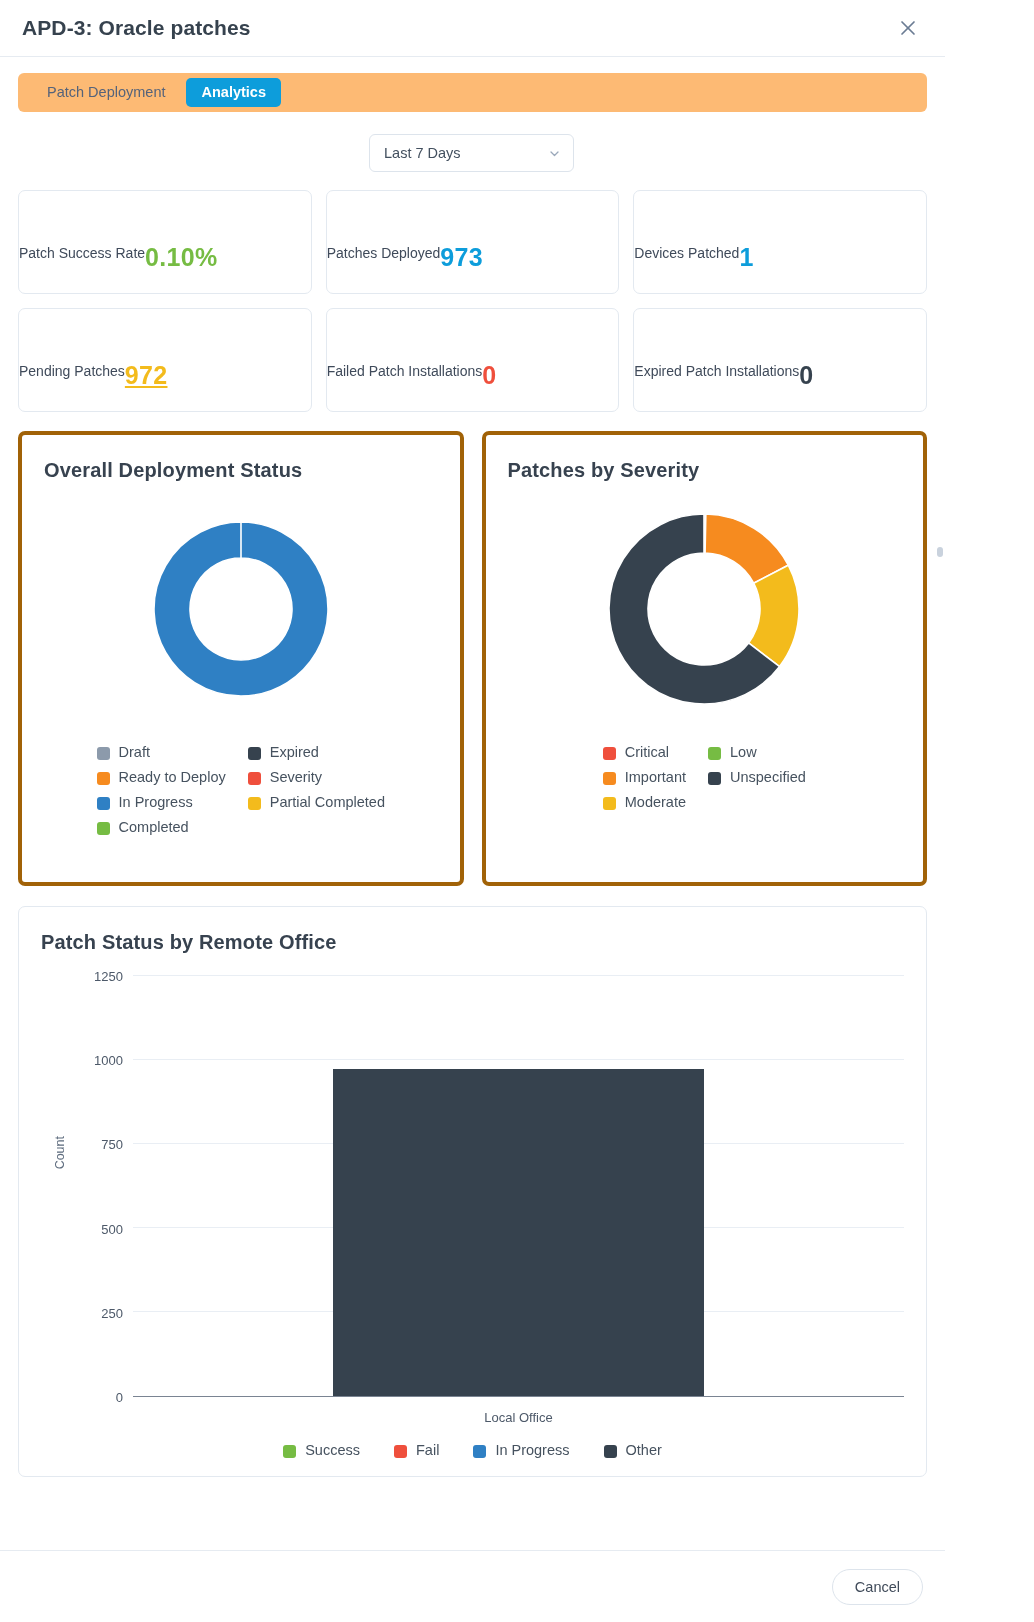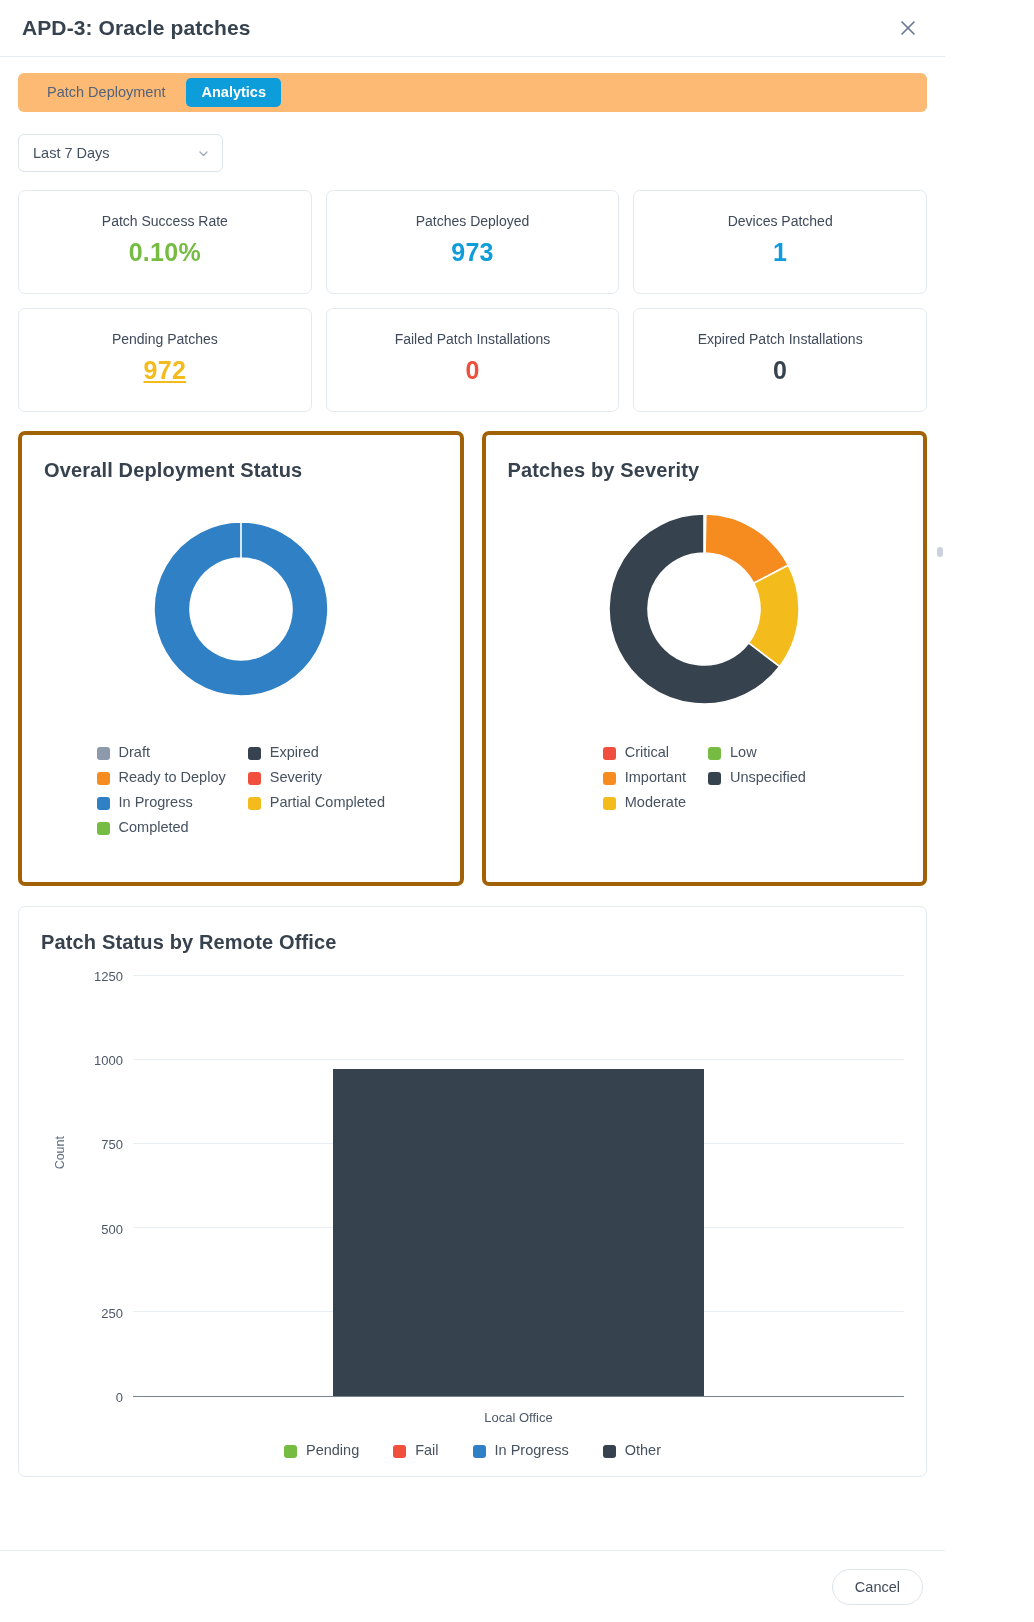--- a/index.html
+++ b/index.html
@@ -84,21 +84,21 @@
     right: 2px;
     top: 435px;
     width: 6px; height: 10px;
     background: #c9d2dd;
     border-radius: 3px;
   }
 
   
   .range-row {
     display: flex;
-    justify-content: flex-start;
+    justify-content: center;
     padding: 22px 2px 0 0;
   }
   .range-select {
     width: 205px;
     height: 38px;
     border: 1px solid #dde4ec;
     border-radius: 6px;
     background: #ffffff;
     display: flex;
     align-items: center;
@@ -121,21 +121,21 @@
     grid-template-columns: repeat(3, 1fr);
     gap: 14px;
     margin-top: 18px;
   }
   .stat-card {
     border: 1px solid #e3e9f0;
     border-radius: 7px;
     background: #ffffff;
     height: 104px;
     display: flex;
-    flex-direction: column;
+    flex-direction: row;
     align-items: center;
     justify-content: flex-start;
     padding-top: 22px;
   }
   .stat-label {
     font-size: 14px;
     color: #3f4a5a;
     font-weight: 500;
     text-align: center;
   }
@@ -448,21 +448,21 @@
             <div class="grid-line" style="bottom: 80%;"></div>
             <div class="grid-line" style="bottom: 100%;"></div>
             <div class="bar" style="background: rgb(54, 66, 78); height: 77.76%; left: calc(26%); width: 48%;"></div>
           </div>
       </div>
 
       <div class="x-label">Local Office</div>
       <div class="bar-legend" id="barlegend">
           <div class="legend-item">
             <span class="swatch" style="background: rgb(118, 188, 67);"></span>
-            <span>Pending</span>
+            <span>Success</span>
           </div>
           <div class="legend-item">
             <span class="swatch" style="background: rgb(239, 79, 60);"></span>
             <span>Fail</span>
           </div>
           <div class="legend-item">
             <span class="swatch" style="background: rgb(47, 128, 196);"></span>
             <span>In Progress</span>
           </div>
           <div class="legend-item">

